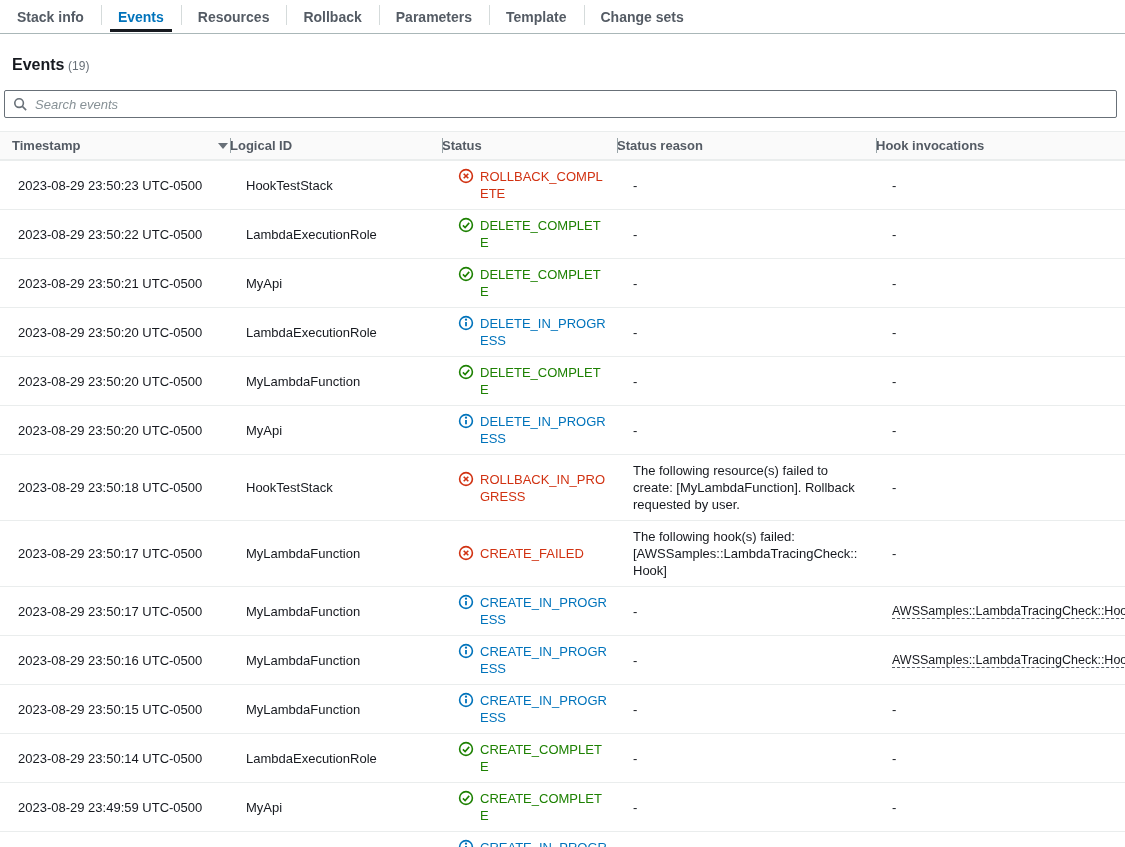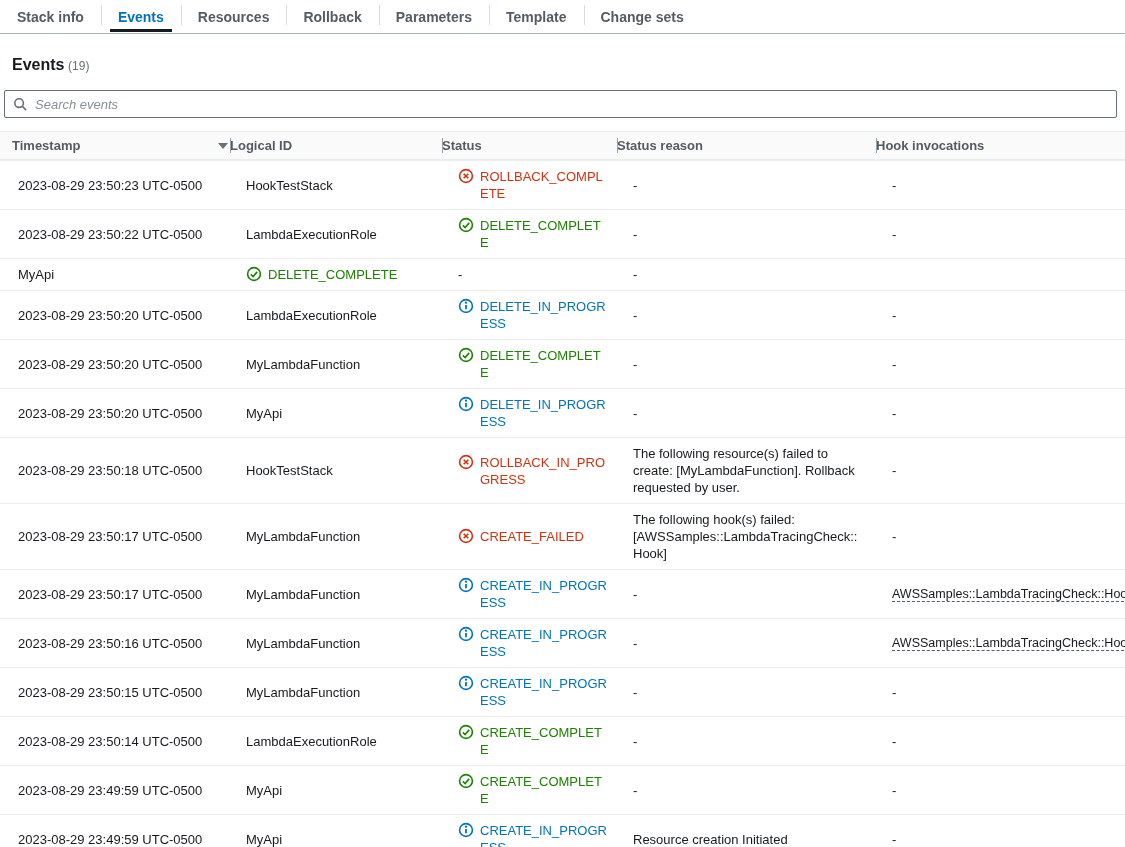--- a/index.html
+++ b/index.html
@@ -175,20 +175,21 @@
               <path d="M4.9 8.4 L7.1 10.5 L11.2 5.9" stroke="currentColor" stroke-width="1.6" fill="none"></path>
             </svg>
           </span>
       <span class="status-label">DELETE_COMPLETE</span>
     </div>
     <div class="td td-reason">-</div>
     <div class="td td-hook">-</div>
   </div>
 
   <div class="grid-row tr">
+    <div class="td td-timestamp">2023-08-29 23:50:21 UTC-0500</div>
     <div class="td td-logical">MyApi</div>
     <div class="td td-status status-success">
       <span class="status-icon">
             <svg width="16" height="16" viewBox="0 0 16 16">
               <circle cx="8" cy="8" r="6.4" fill="none" stroke="currentColor" stroke-width="1.6"></circle>
               <path d="M4.9 8.4 L7.1 10.5 L11.2 5.9" stroke="currentColor" stroke-width="1.6" fill="none"></path>
             </svg>
           </span>
       <span class="status-label">DELETE_COMPLETE</span>
     </div>

